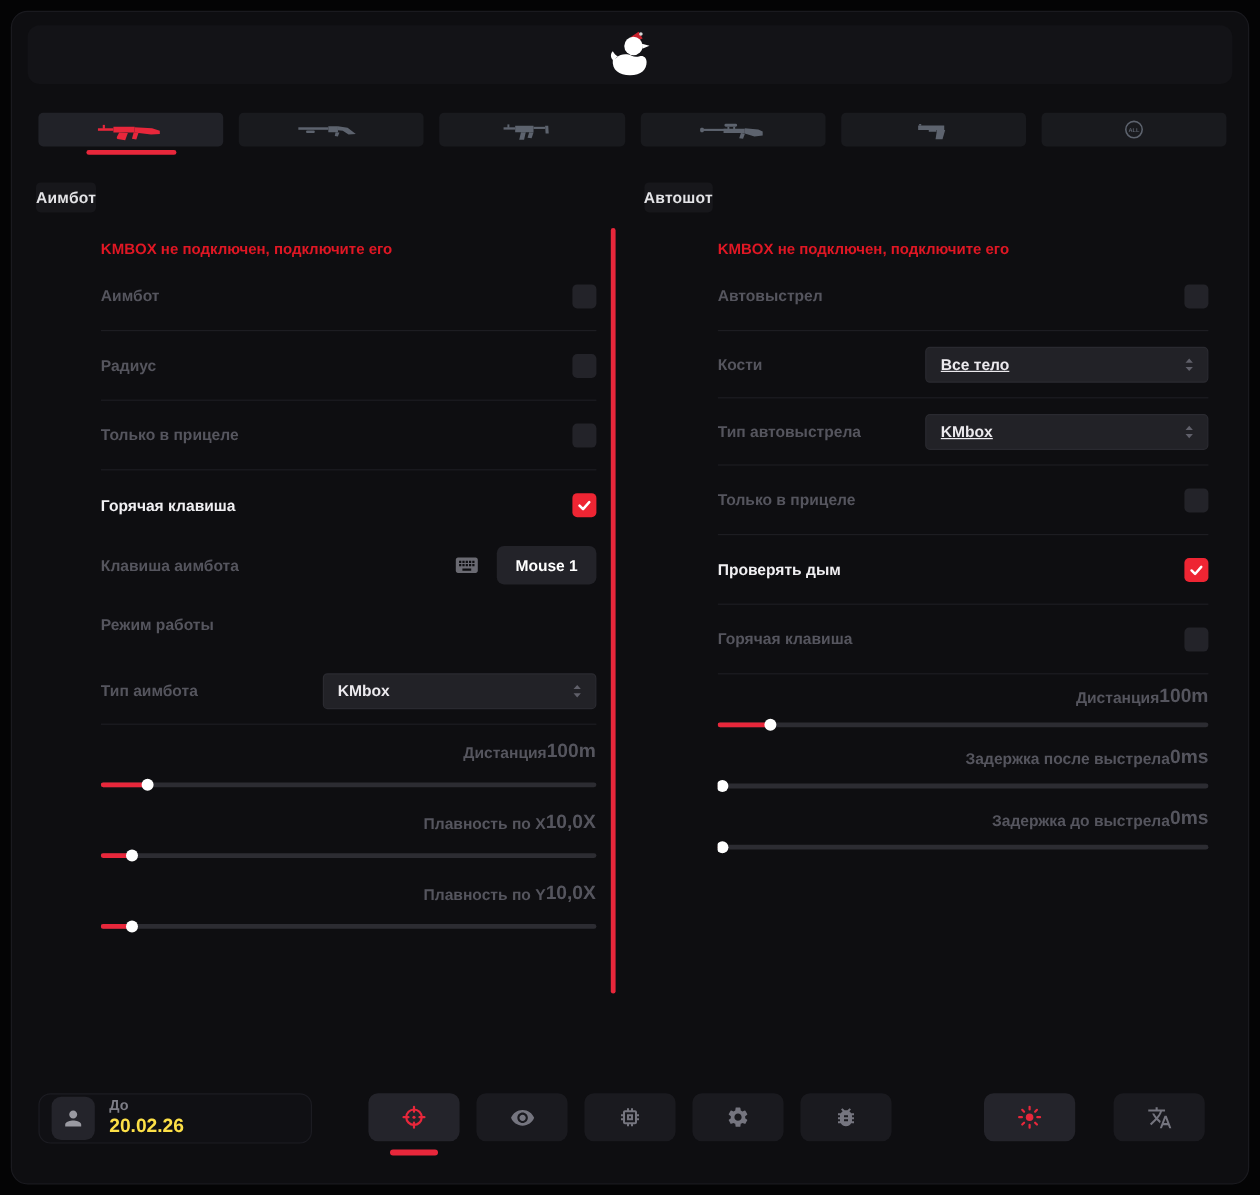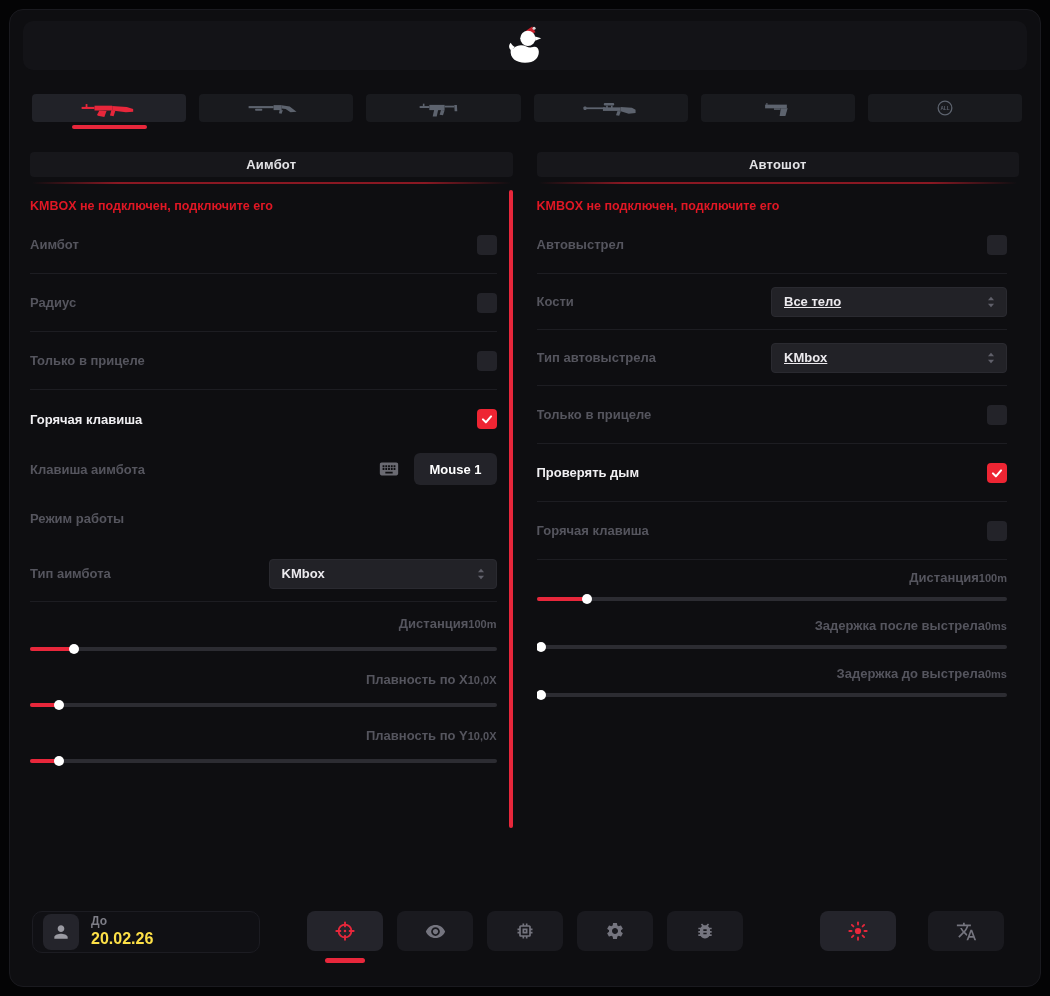--- a/index.html
+++ b/index.html
@@ -13,24 +13,24 @@
   
   .tabs { position:absolute; left:22px; right:18px; top:84px; display:flex; gap:13px; }
   .tabwrap { flex:1; display:flex; flex-direction:column; align-items:center; }
   .tab { width:100%; height:28px; border-radius:4px; background:#191a1e; display:flex; align-items:center; justify-content:center; color:#5d636e; cursor:pointer; }
   .tabwrap.active .tab { background:#212228; color:#e8273b; }
   .tab-underline { width:75px; height:4px; border-radius:2px; margin-top:3px; }
   .tabwrap.active .tab-underline { background:#e8273b; }
 
   
   .panels { position:absolute; left:20px; right:21px; top:142px; bottom:108px; display:flex; gap:24px; }
-  .panel { flex:1; position:relative; display:flex; flex-direction:column; }
+  .panel { flex:1; position:relative; display:flex; flex-direction:row; }
   .panel-header { height:25px; background:#17171b; border-radius:4px; display:flex; align-items:center; justify-content:center; font-size:13px; font-weight:700; color:#e3e3e6; letter-spacing:.2px; }
   .redline { height:2px; margin:5px 2px 0; background:linear-gradient(90deg, rgba(232,39,59,0), rgba(190,28,42,.7) 18%, rgba(190,28,42,.7) 82%, rgba(232,39,59,0)); }
-  .panel-body { flex:1; overflow:hidden; }
+  .panel-body { flex:1; overflow:hidden;margin-top:34px; }
   .panel.left .panel-body { padding-right:16px; }
   .panel.right .panel-body { padding-right:12px; }
   .warning { margin-top:12px; height:20px; line-height:20px; font-size:12.5px; font-weight:700; color:#e01724; }
 
   .row { height:58px; display:flex; align-items:center; justify-content:space-between; }
   .row.div { border-bottom:1px solid #1d1d22; }
   .row.hk { height:42px; }
   .row.sel { height:56px; }
   .lbl { font-size:13px; font-weight:600; color:#55555e; }
   .row.on .lbl { color:#f0eff2; }
@@ -43,21 +43,21 @@
   .hotkey-right { display:flex; align-items:center; gap:14px; color:#6a6a72; }
   .keybtn { height:32px; padding:0 15px; background:#232329; border-radius:6px; color:#fff; font-weight:700; font-size:13px; display:flex; align-items:center; cursor:pointer; }
 
   .select { width:228px; height:30px; background:#222227; border:1px solid #2a2a30; border-radius:4px; display:flex; align-items:center; justify-content:space-between; padding:0 8px 0 12px; color:#eceaee; font-size:13px; font-weight:700; cursor:pointer; }
   .panel.right .select { width:236px;text-decoration:underline; }
   .spin { color:#60606a; display:flex; }
 
   .srow { padding:12px 0 6px; }
   .srow.first { padding-top:14px; }
   .sline { display:flex; justify-content:flex-end; align-items:center; margin-bottom:13px; }
-  .val { font-size:11px; font-weight:600; color:#55555e; }
+  .val { font-size:16px; font-weight:600; color:#55555e; }
   .slider { position:relative; height:10px; cursor:pointer; }
   .strack { position:absolute; left:0; right:0; top:3px; height:4px; border-radius:2px; background:#2c2c32; }
   .sfill { position:absolute; left:0; top:3px; height:4px; border-radius:2px; background:#e8273b; }
   .sthumb { position:absolute; top:0; width:10px; height:10px; border-radius:50%; background:#fff; transform:translateX(-50%); }
   .srow.compact { padding:10px 0 4px; }
   .srow.compact .sline { margin-bottom:9px; }
 
   .vscroll { position:absolute; top:38px; right:0; width:4px; height:638px; border-radius:2px; background:#e8273b; cursor:pointer; }
 
   

